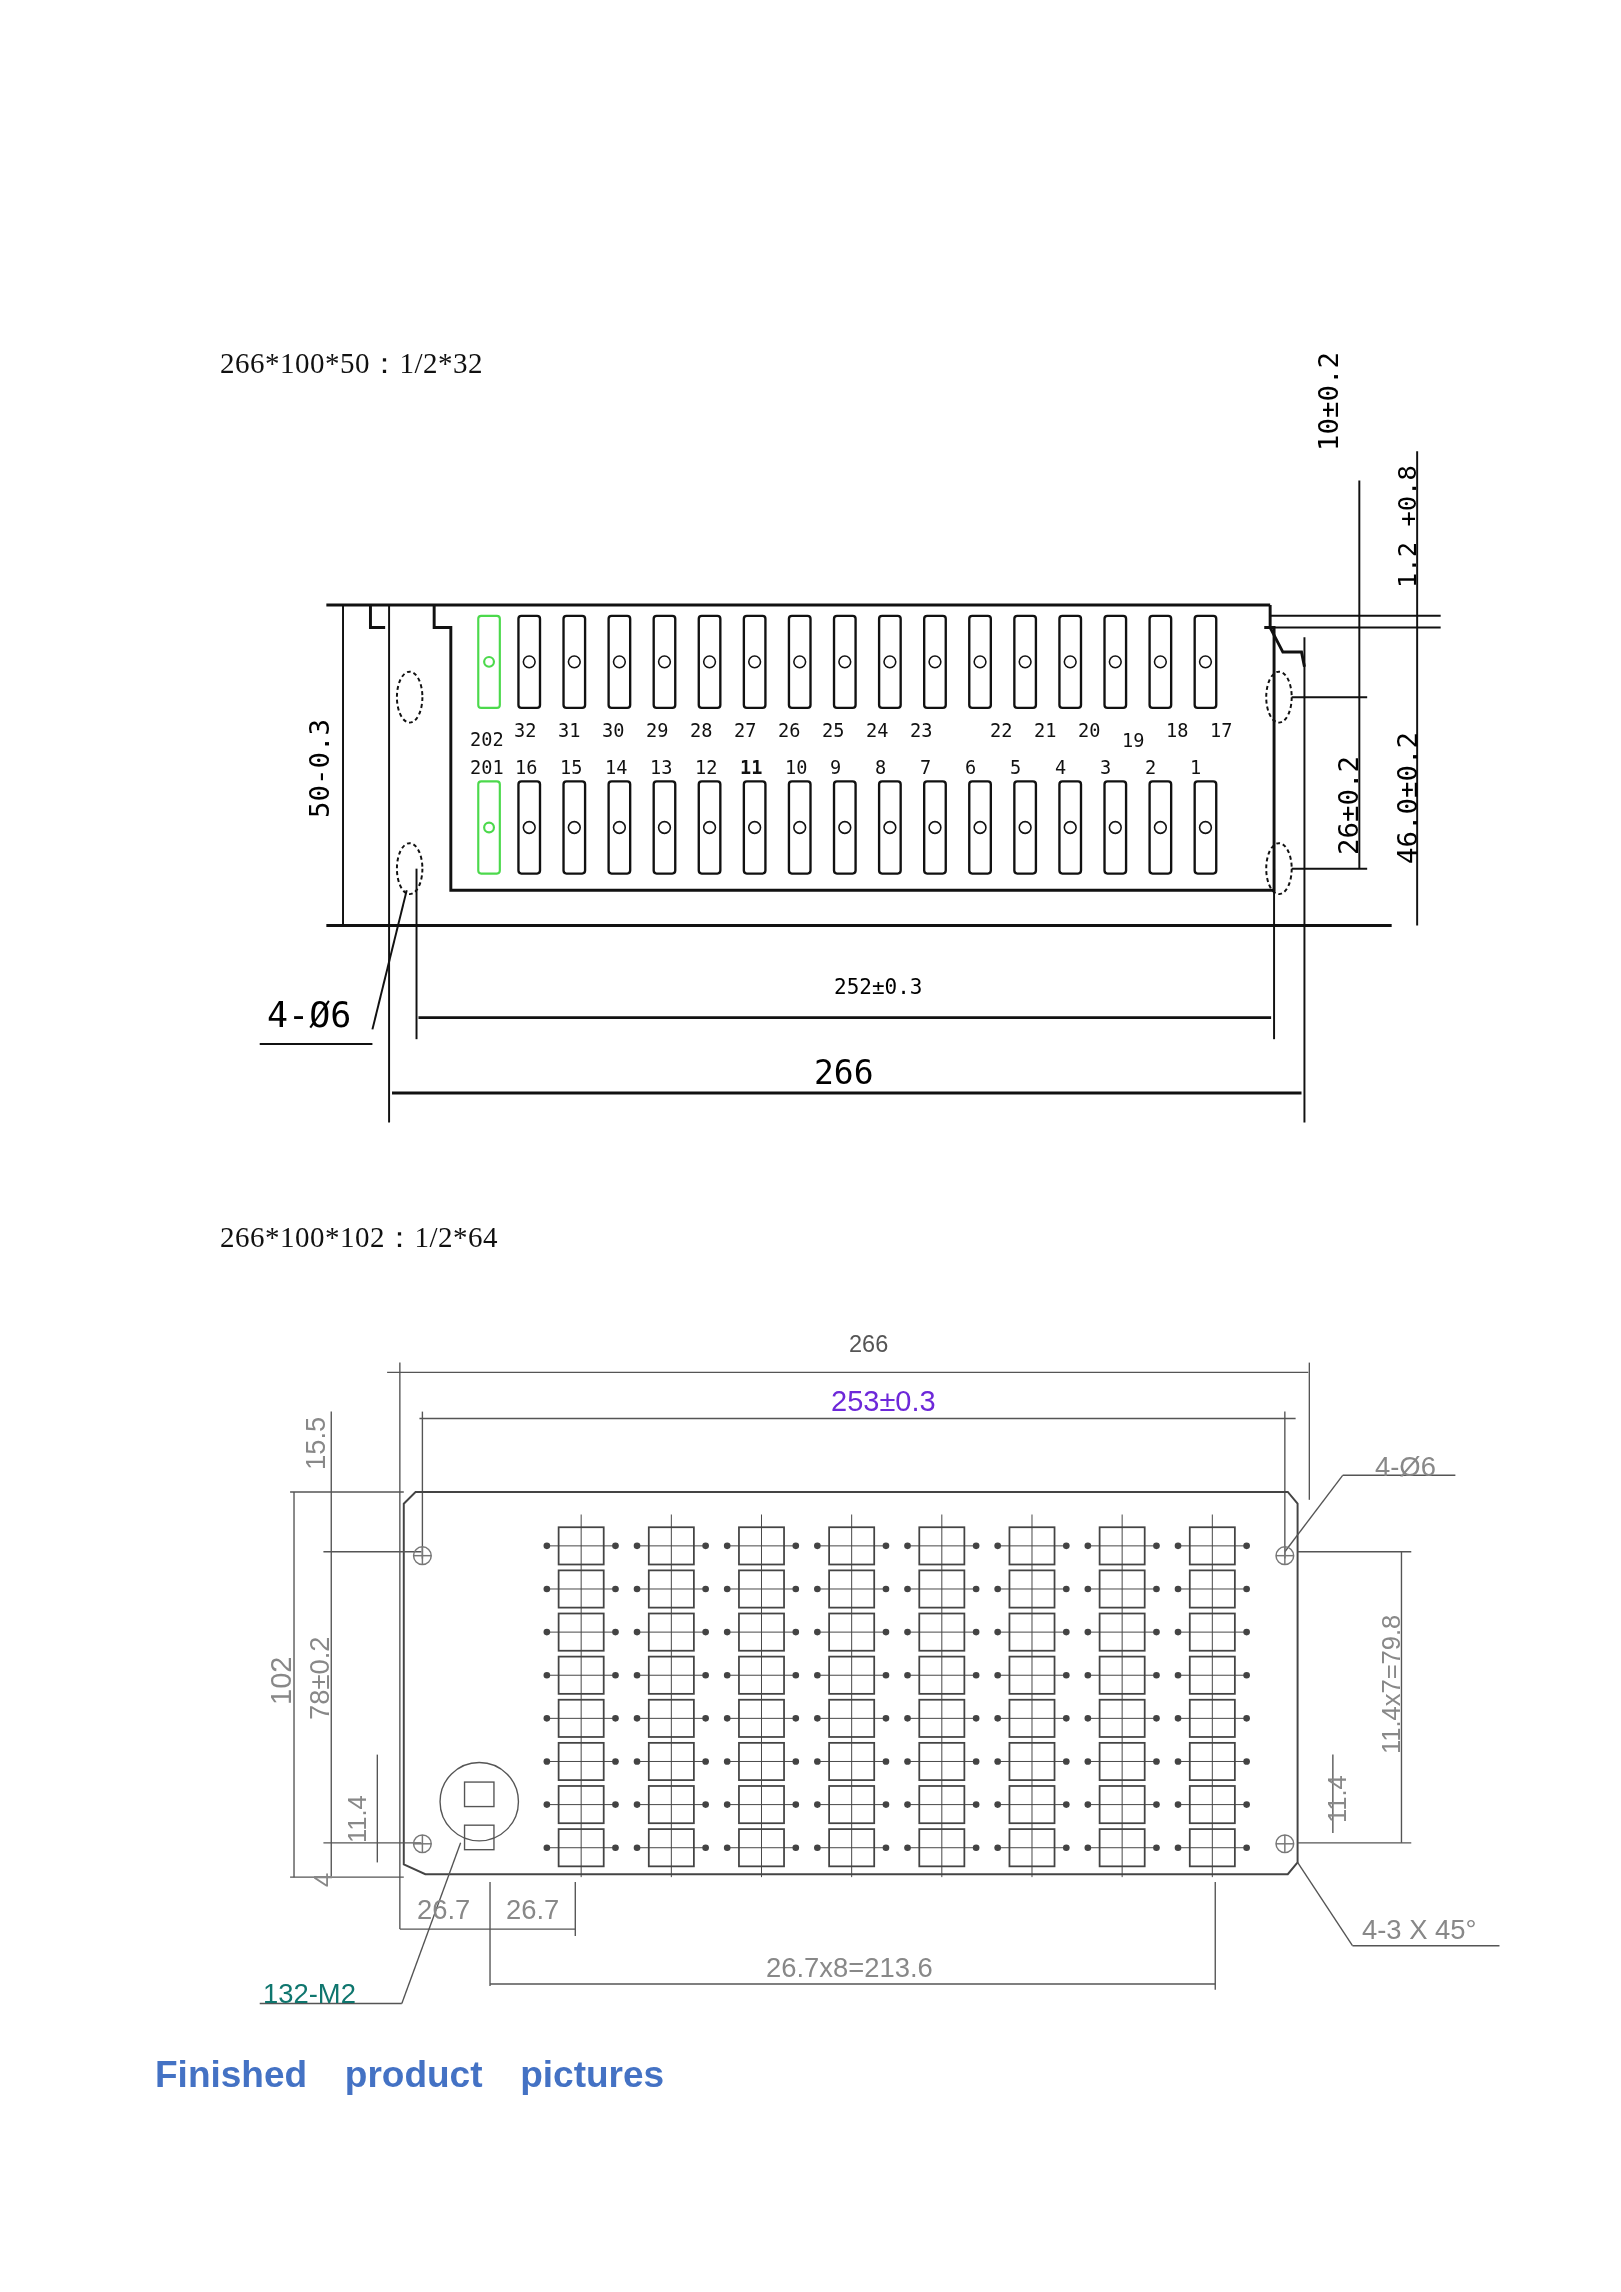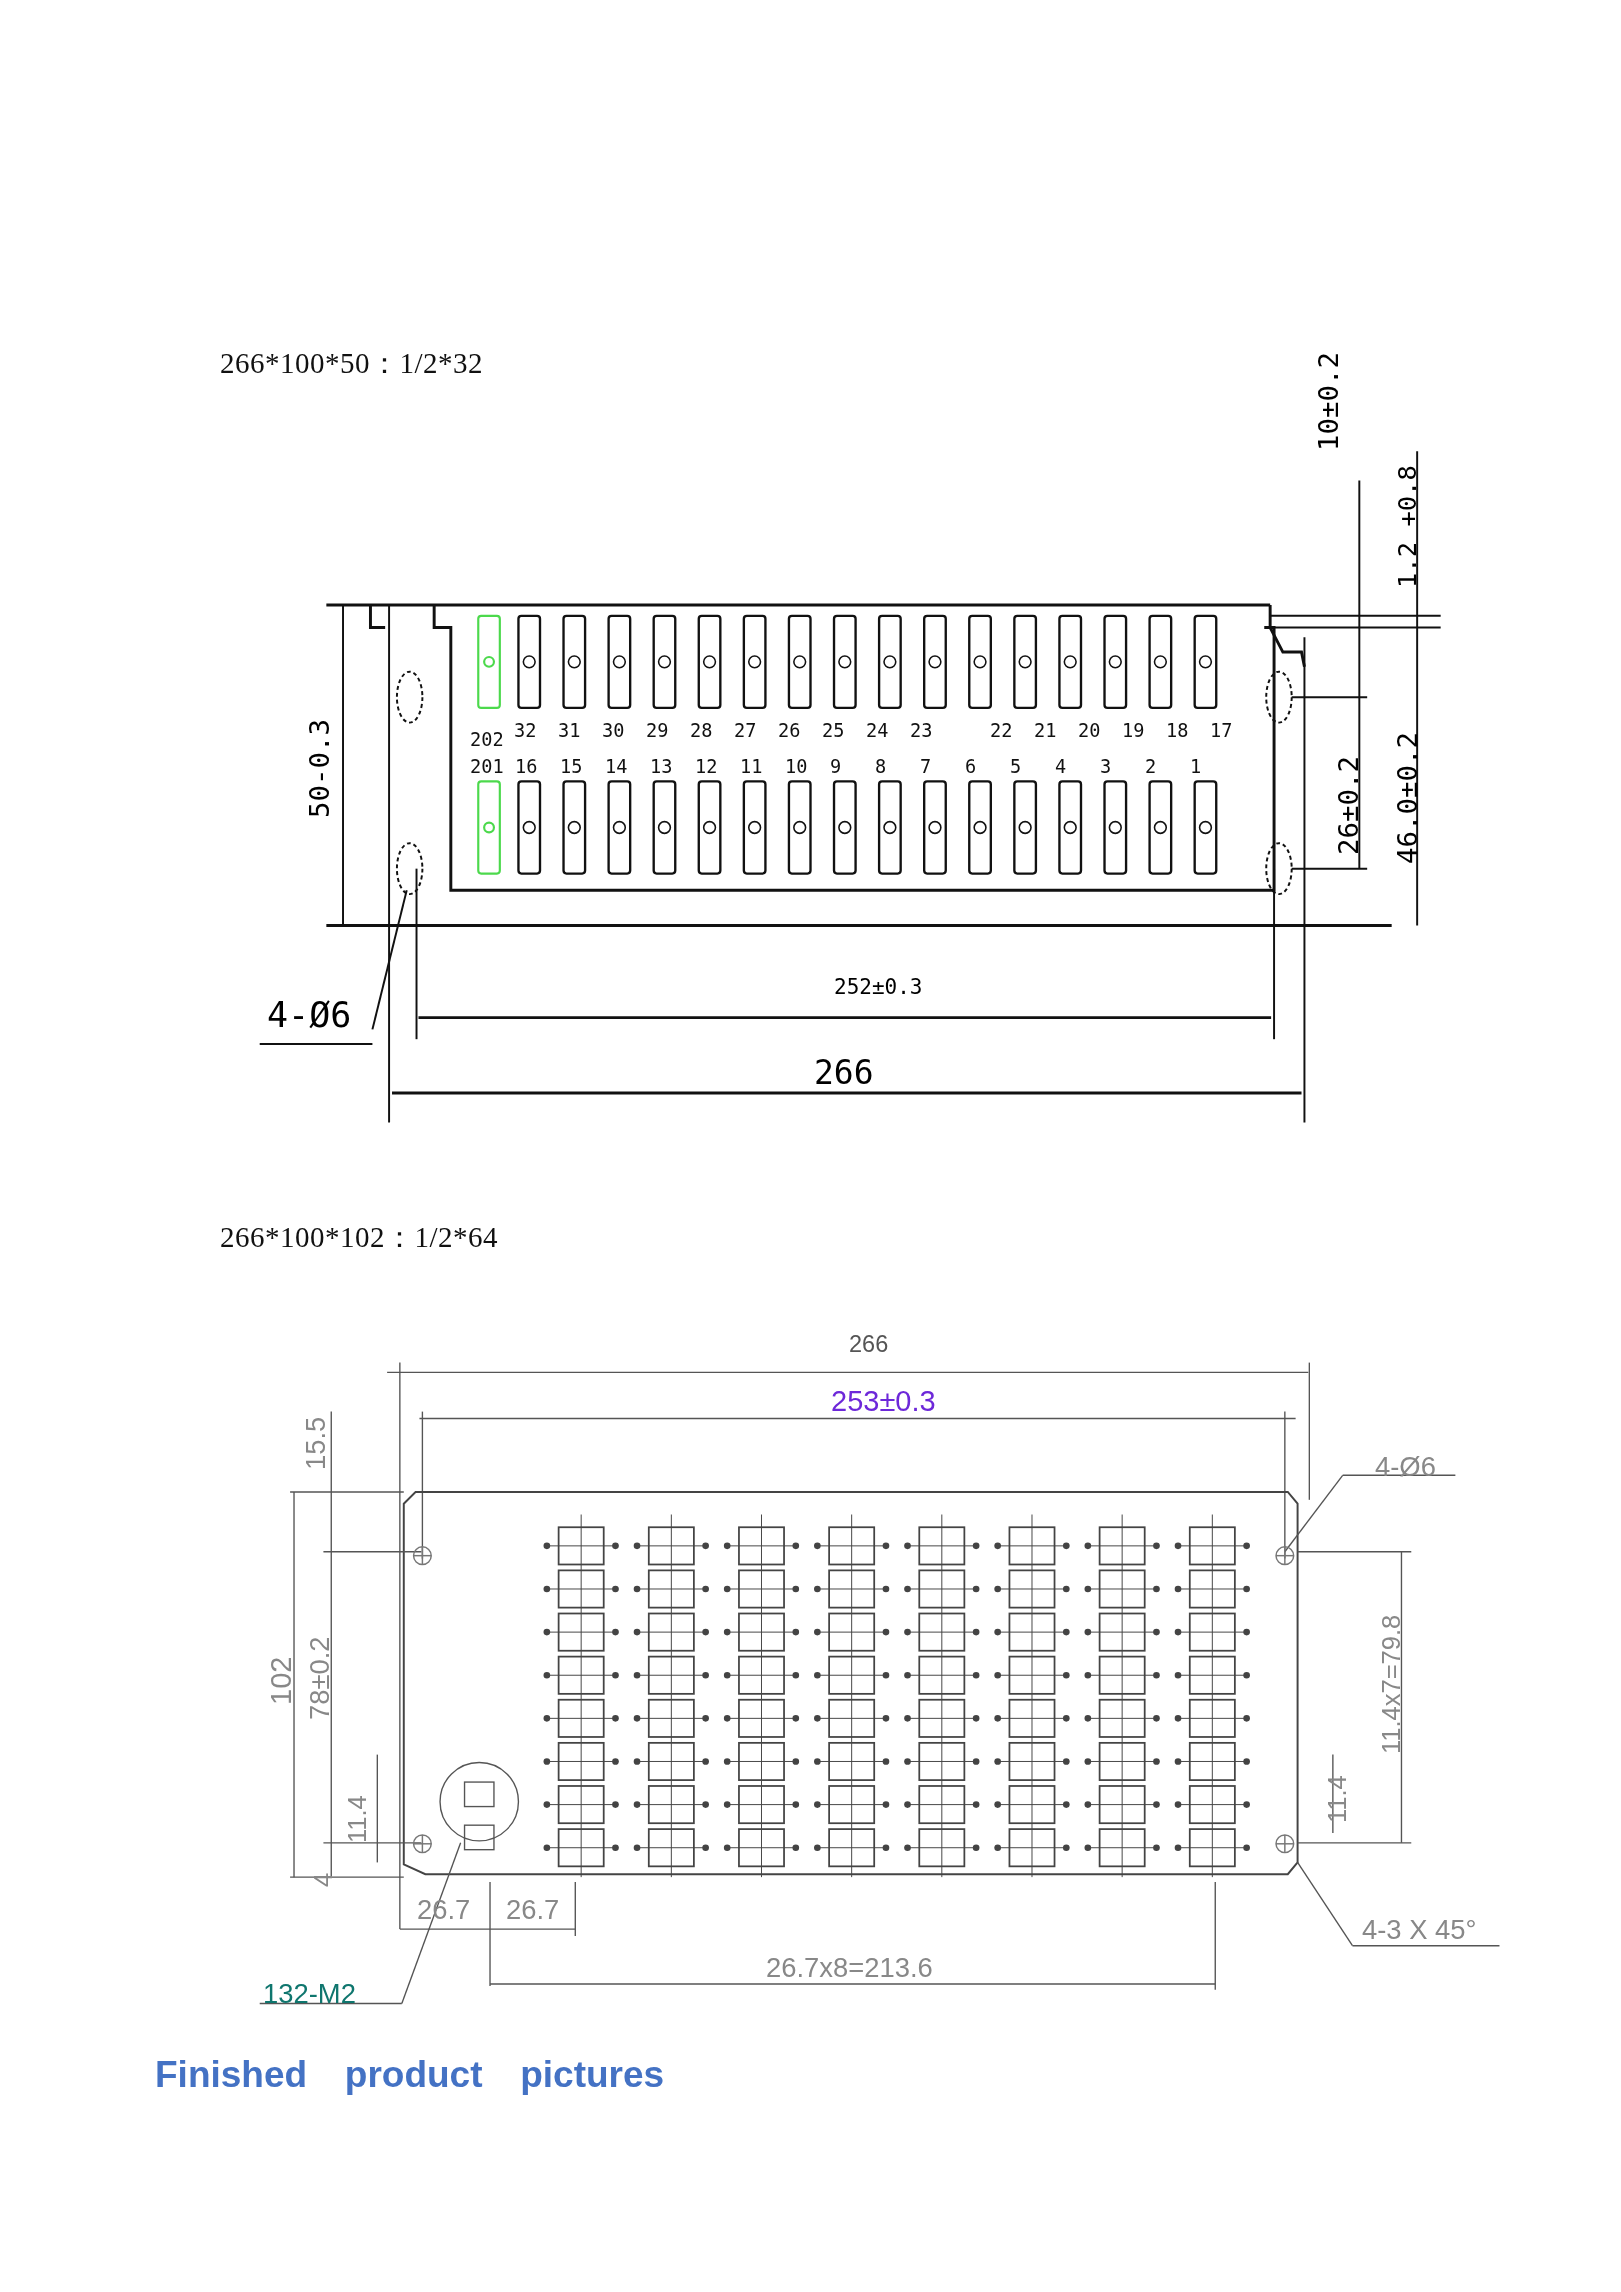--- a/index.html
+++ b/index.html
@@ -454,32 +454,32 @@
     <span style="width:45px;">29</span>
     <span style="width:45px;">28</span>
     <span style="width:45px;">27</span>
     <span style="width:45px;">26</span>
     <span style="width:45px;">25</span>
     <span style="width:45px;">24</span>
     <span style="width:45px;">23</span>
     <span style="width:45px;margin-left:36px;">22</span>
     <span style="width:45px;">21</span>
     <span style="width:45px;">20</span>
-    <span style="width:45px;">19</span>
+    <span style="width:45px;margin-top:10px;">19</span>
     <span style="width:45px;">18</span>
     <span style="width:45px;">17</span>
   </div>
   <div class="cad" style="display:flex; font-size:18.6px; color:#111; margin-top:5.9px;">
     <span style="width:45px;">201</span>
     <span style="width:45px;">16</span>
     <span style="width:45px;">15</span>
     <span style="width:45px;">14</span>
     <span style="width:45px;">13</span>
     <span style="width:45px;">12</span>
-    <span style="width:45px;">11</span>
+    <span style="width:45px;font-weight:bold;">11</span>
     <span style="width:45px;">10</span>
     <span style="width:45px;">9</span>
     <span style="width:45px;">8</span>
     <span style="width:45px;">7</span>
     <span style="width:45px;">6</span>
     <span style="width:45px;">5</span>
     <span style="width:45px;">4</span>
     <span style="width:45px;">3</span>
     <span style="width:45px;">2</span>
     <span style="width:45px;">1</span>

